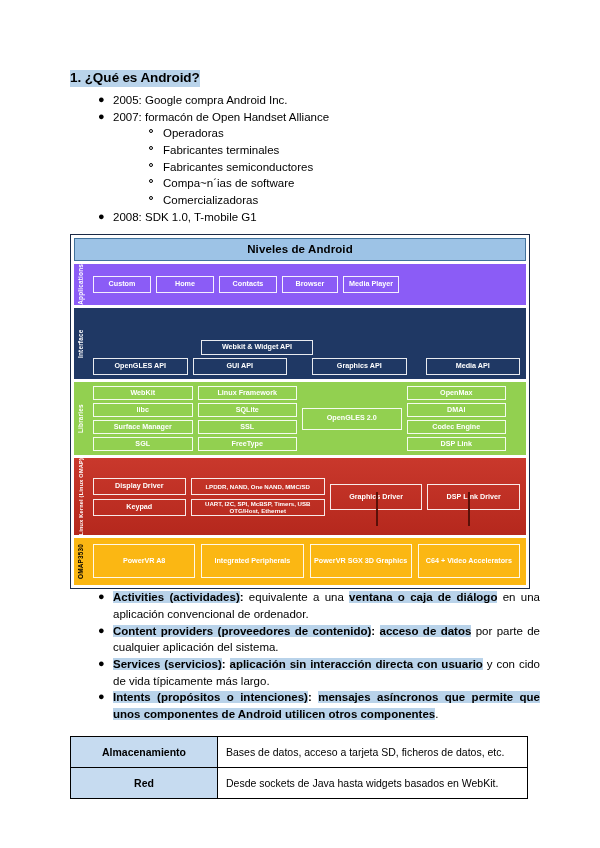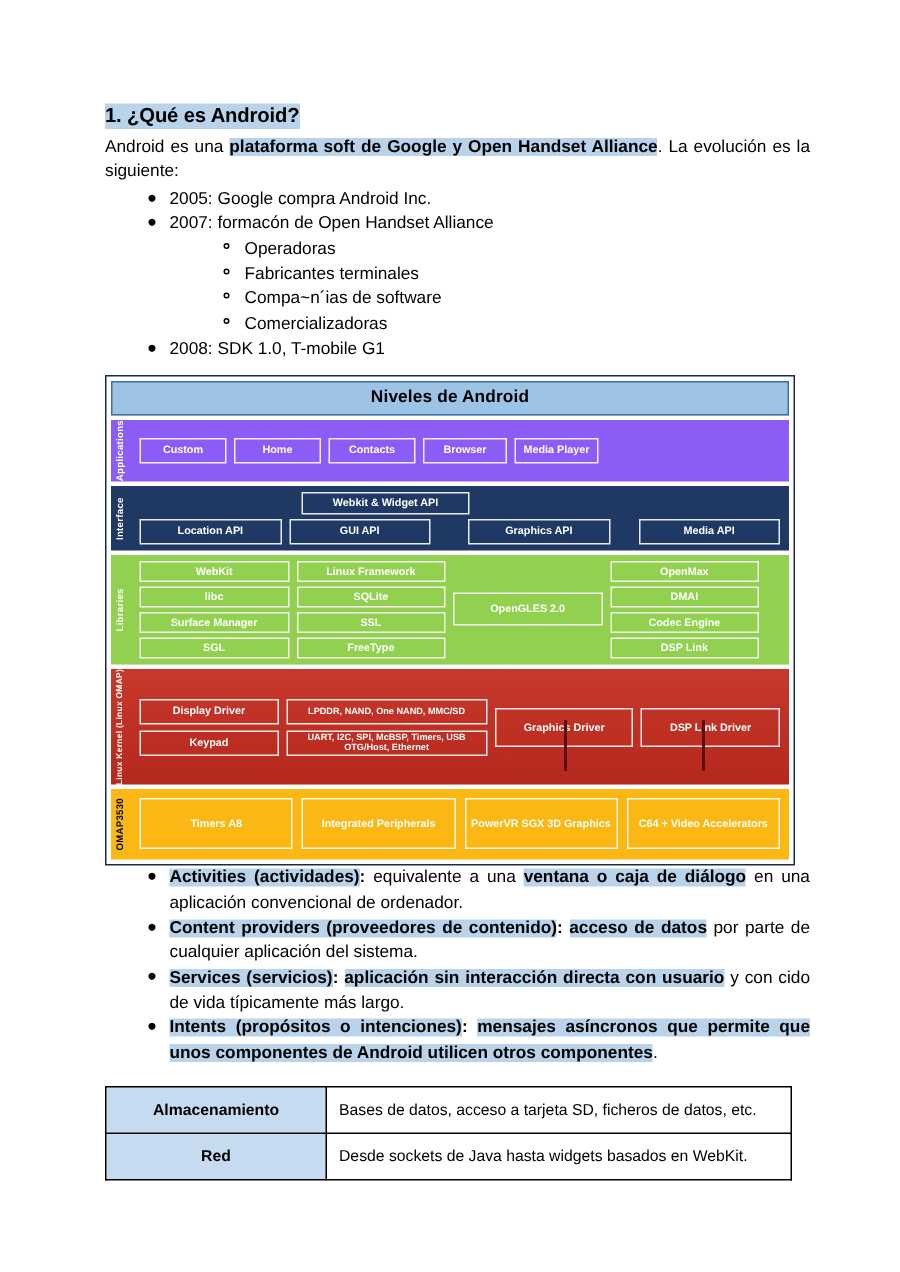--- a/index.html
+++ b/index.html
@@ -140,21 +140,21 @@
 
   
   .layer-apps { background: #8b5cf6; }
   .layer-apps .layer-body { padding: 7px 6px 8px 4px; gap: 5px; align-items: center; }
   .layer-apps .cell { height: 17px; }
 
   
   .layer-iface { background: #1f3864; }
   .layer-iface .layer-body { flex-direction: column; padding: 4px 6px 4px 4px; }
   .iface-top { display: flex; padding-left: 108px; margin-bottom: 3px; }
-  .iface-top .cell { height: 15px; width: 112px; }
+  .iface-top .cell { height: 15px; width: 112px; margin-top: 28px; }
   .iface-bottom { display: flex; gap: 5px; }
   .iface-bottom .cell { height: 17px; }
 
   
   .layer-libs { background: #92d050; }
   .layer-libs .layer-body { padding: 4px 20px 4px 4px; gap: 5px; }
   .libcol { display: flex; flex-direction: column; gap: 3px; flex: 1 1 0; }
   .libcol .cell { height: 14px; }
   .libcol-mid { justify-content: center; }
   .libcol-mid .cell { height: 22px; }
@@ -229,33 +229,33 @@
     width: 130px;
   }
 </style>
 </head>
 <body>
 
 <div class="page">
 
   <h1 class="doc-heading hl">1. ¿Qué es Android?</h1>
 
-  <p class="intro"><span>Android es una </span><b class="hl">plataforma soft de Google y Open Handset Alliance</b><span>. La evolución es la siguiente:</span></p>
 
   <ul class="lvl1">
     <li>
       <span class="bullet">●</span>
       <span>2005: Google compra Android Inc.</span>
     </li>
     <li>
       <span class="bullet">●</span>
       <span>2007: formacón de Open Handset Alliance</span>
       <ul class="lvl2">
         <li><span class="bullet-o"></span><span>Operadoras</span></li>
         <li><span class="bullet-o"></span><span>Fabricantes terminales</span></li>
+        <li><span class="bullet-o"></span><span>Fabricantes semiconductores</span></li>
         <li><span class="bullet-o"></span><span>Compa~n´ias de software</span></li>
         <li><span class="bullet-o"></span><span>Comercializadoras</span></li>
       </ul>
     </li>
     <li>
       <span class="bullet">●</span>
       <span>2008: SDK 1.0, T-mobile G1</span>
     </li>
   </ul>
 
@@ -275,21 +275,21 @@
       </div>
     </div>
 
     <div class="layer layer-iface">
       <div class="vlabel">Interface</div>
       <div class="layer-body">
         <div class="iface-top">
           <div class="cell">Webkit &amp; Widget API</div>
         </div>
         <div class="iface-bottom">
-          <div class="cell" style="flex:1 1 0">Location API</div>
+          <div class="cell" style="flex:1 1 0">OpenGLES API</div>
           <div class="cell" style="flex:1 1 0">GUI API</div>
           <div class="cell" style="flex:1 1 0;margin-left:20px">Graphics API</div>
           <div class="cell" style="flex:1 1 0;margin-left:14px">Media API</div>
         </div>
       </div>
     </div>
 
     <div class="layer layer-libs">
       <div class="vlabel" style="color:#ffffff">Libraries</div>
       <div class="layer-body">
@@ -335,21 +335,21 @@
           <div class="cell">DSP Link Driver</div>
         </div>
       </div>
       <div class="connector" style="left:302px;top:34px;height:34px;"></div>
       <div class="connector" style="left:394px;top:34px;height:34px;"></div>
     </div>
 
     <div class="layer layer-hw">
       <div class="vlabel">OMAP3530</div>
       <div class="layer-body">
-        <div class="cell">Timers A8</div>
+        <div class="cell">PowerVR A8</div>
         <div class="cell">Integrated Peripherals</div>
         <div class="cell">PowerVR SGX 3D Graphics</div>
         <div class="cell">C64 + Video Accelerators</div>
       </div>
     </div>
 
   </div>
   
 
 

